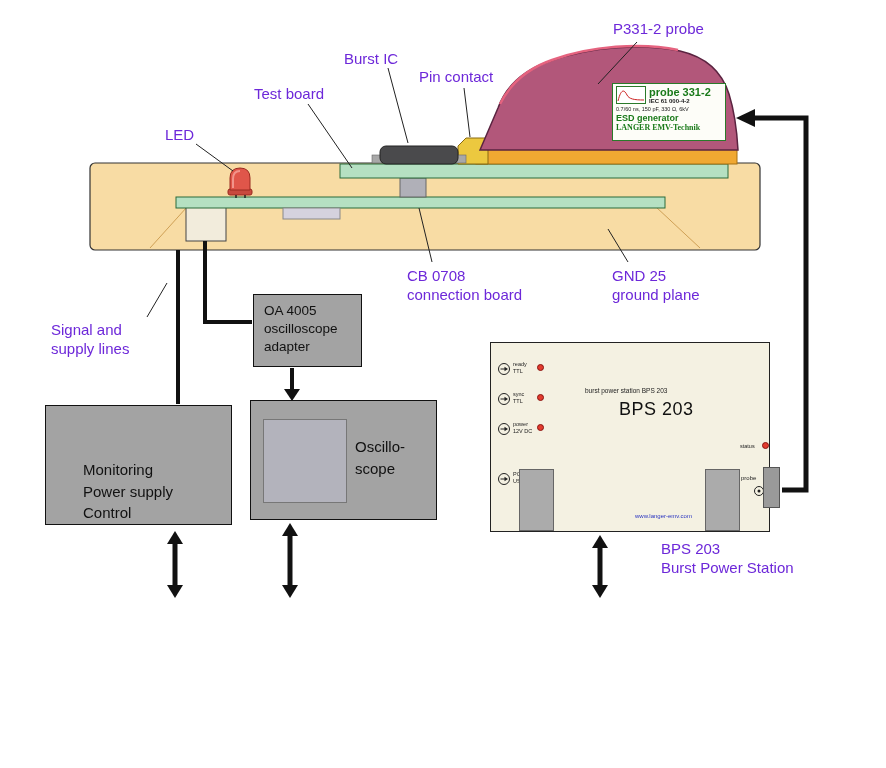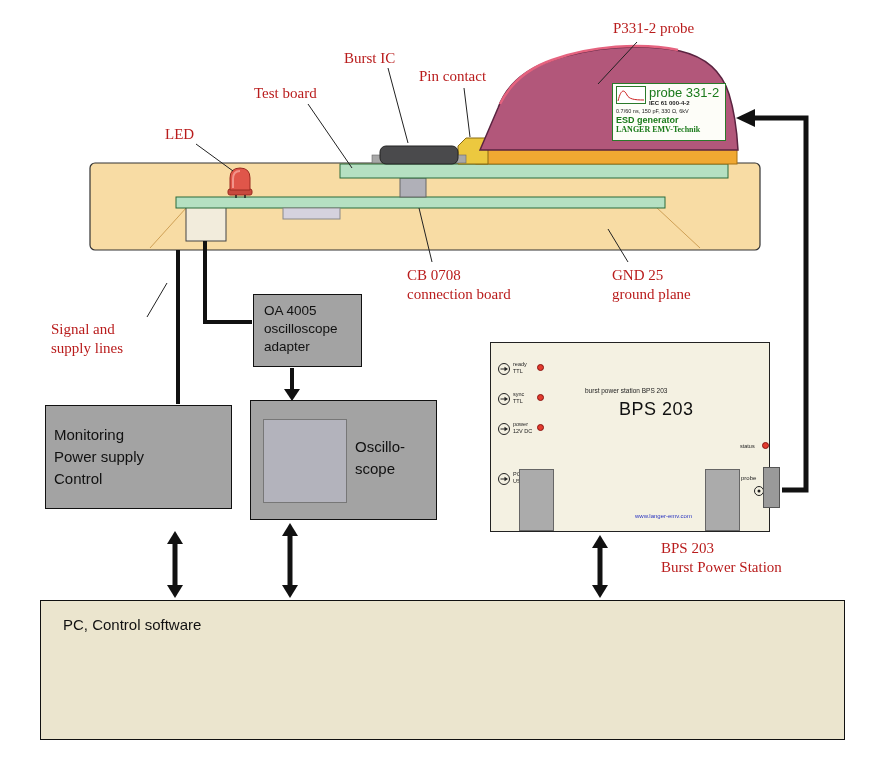--- a/index.html
+++ b/index.html
@@ -1,27 +1,27 @@
 <!DOCTYPE html>
 <html><head>
 <meta charset="utf-8">
 <style>
   html,body{margin:0;padding:0;background:#fff;}
   #stage{position:relative;width:886px;height:768px;background:#ffffff;overflow:hidden;
          font-family:"Liberation Sans",sans-serif;color:#111;}
   .abs{position:absolute;}
-  .label{font-size:15px;line-height:1.28;white-space:pre-line;color:#b91c1c;font-family:Liberation Serif, serif;}
+  .label{font-size:15px;line-height:1.28;white-space:pre-line;color:#6d28d9;}
   .boxtext{font-size:15px;line-height:1.45;white-space:pre-line;color:#111;}
   .outbox{position:absolute;background:#a3a3a3;border:1.6px solid #111;box-sizing:border-box;}
   svg{display:block;}
   
   #probe-panel{left:612px;top:83px;width:114px;height:58px;background:#fdfdf8;
                border:1px solid #2a7a2a;box-sizing:border-box;padding:2px 3px;}
   .pp-row{display:flex;gap:3px;align-items:flex-start;}
-  .pp-title{font-size:13px;font-weight:normal;color:#1a7a1a;line-height:1.1;}
+  .pp-title{font-size:11px;font-weight:bold;color:#1a7a1a;line-height:1.1;}
   .pp-std{font-size:6px;font-weight:bold;color:#222;line-height:1.2;}
   .pp-specs{font-size:5.5px;color:#222;margin-top:1px;}
   .pp-gen{font-size:9px;font-weight:bold;color:#1a7a1a;margin-top:1px;}
   .pp-brand{font-size:8px;font-weight:bold;color:#1a7a1a;font-family:Liberation Serif, serif;}
   
   #bps{left:490px;top:342px;width:280px;height:190px;background:#f4f1e2;
        border:1px solid #222;box-sizing:border-box;}
   .bps-small{font-size:5.5px;line-height:1.25;white-space:pre-line;color:#222;}
   .bps-led{width:7px;height:7px;border-radius:50%;background:#e23b2e;border:1px solid #8a1410;box-sizing:border-box;}
   .bps-foot{width:35px;height:62px;background:#ababab;border:1px solid #666;box-sizing:border-box;}
@@ -126,21 +126,21 @@
 supply lines</div>
   <div class="abs label" style="left:661px;top:539px">BPS 203
 Burst Power Station</div>
 
   <div class="outbox" style="left:253px;top:294px;width:109px;height:73px;padding:7px 10px">
     <div class="boxtext" style="font-size:13.5px;line-height:1.35">OA 4005
 oscilloscope
 adapter</div>
   </div>
 
-  <div class="outbox" style="left:45px;top:405px;width:187px;height:104px;display:flex;align-items:center;padding-left:8px">
+  <div class="outbox" style="left:45px;top:405px;width:187px;height:120px;display:flex;align-items:flex-end;padding-left:37px">
     <div class="boxtext">Monitoring
 Power supply
 Control</div>
   </div>
 
   <div class="outbox" style="left:250px;top:400px;width:187px;height:120px">
     <div class="abs" id="scope-screen"></div>
     <div class="abs boxtext" style="left:104px;top:35px">Oscillo-
 scope</div>
   </div>
@@ -195,17 +195,14 @@
     </svg>
 
     <div class="abs" style="left:272px;top:124px;width:17px;height:41px;background:#9a9a9a;border:1px solid #555;box-sizing:border-box"></div>
 
     <div class="abs bps-foot" style="left:28px;top:126px"></div>
     <div class="abs bps-foot" style="left:214px;top:126px"></div>
 
     <div class="abs" id="bps-url" style="left:144px;top:170px">www.langer-emv.com</div>
   </div>
 
-  <div class="outbox" style="left:40px;top:600px;width:805px;height:140px;background:#ebe5ce;padding:13px 0 0 22px">
-    <div class="boxtext">PC, Control software</div>
-  </div>
 
 </div>
 
 </body></html>

